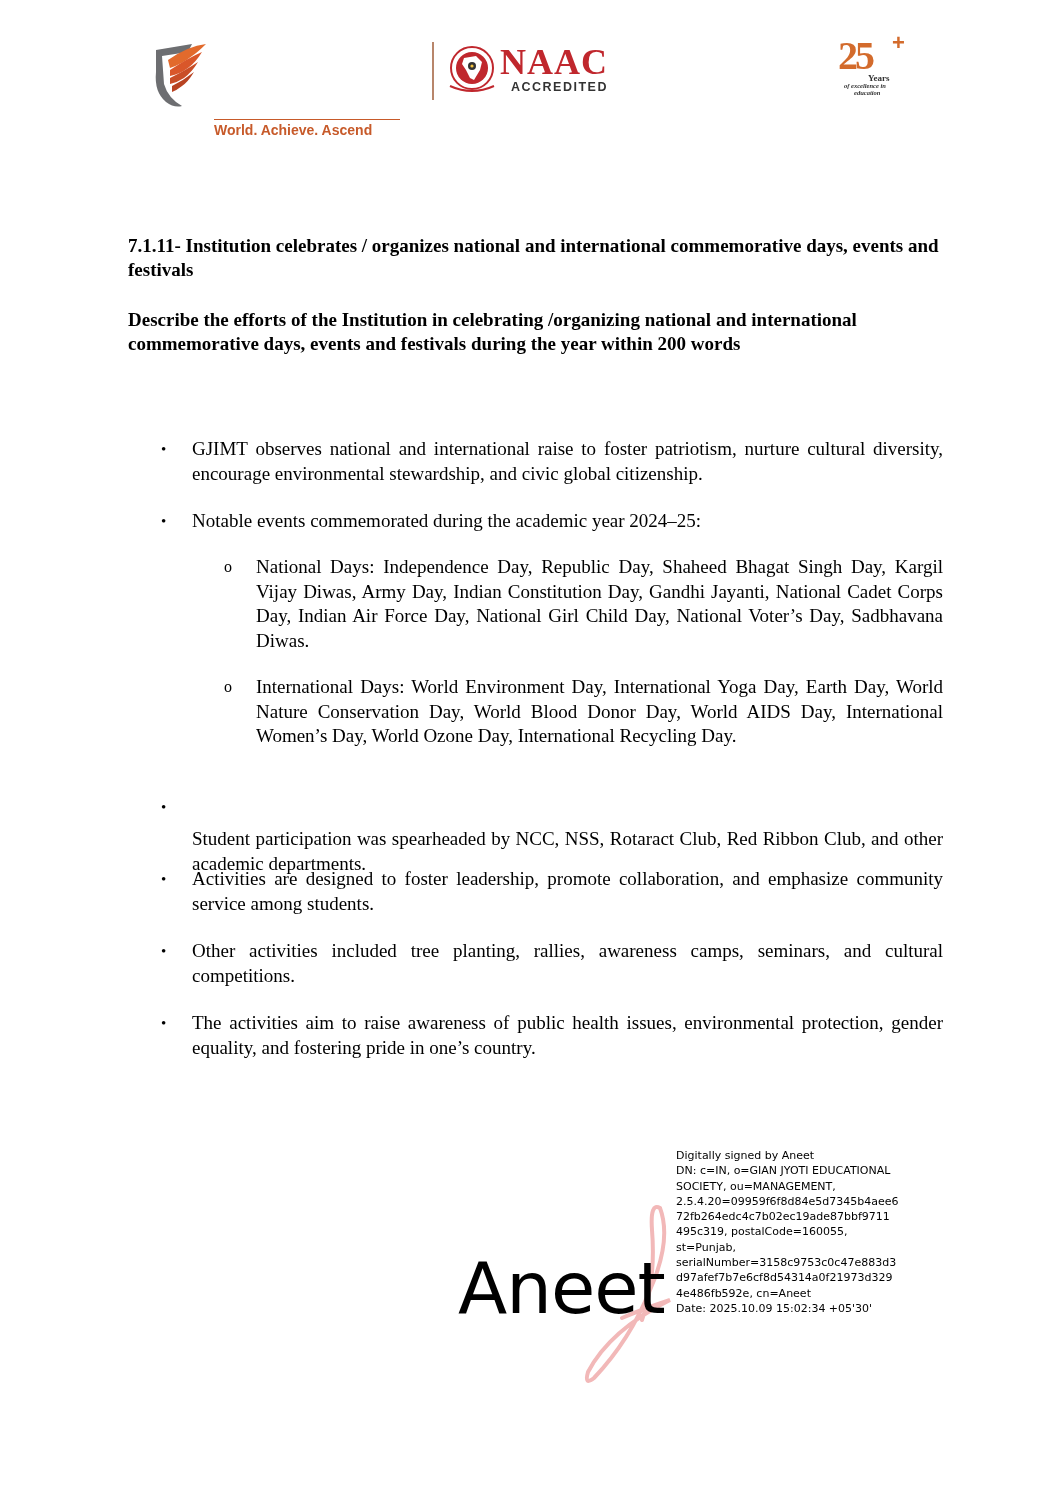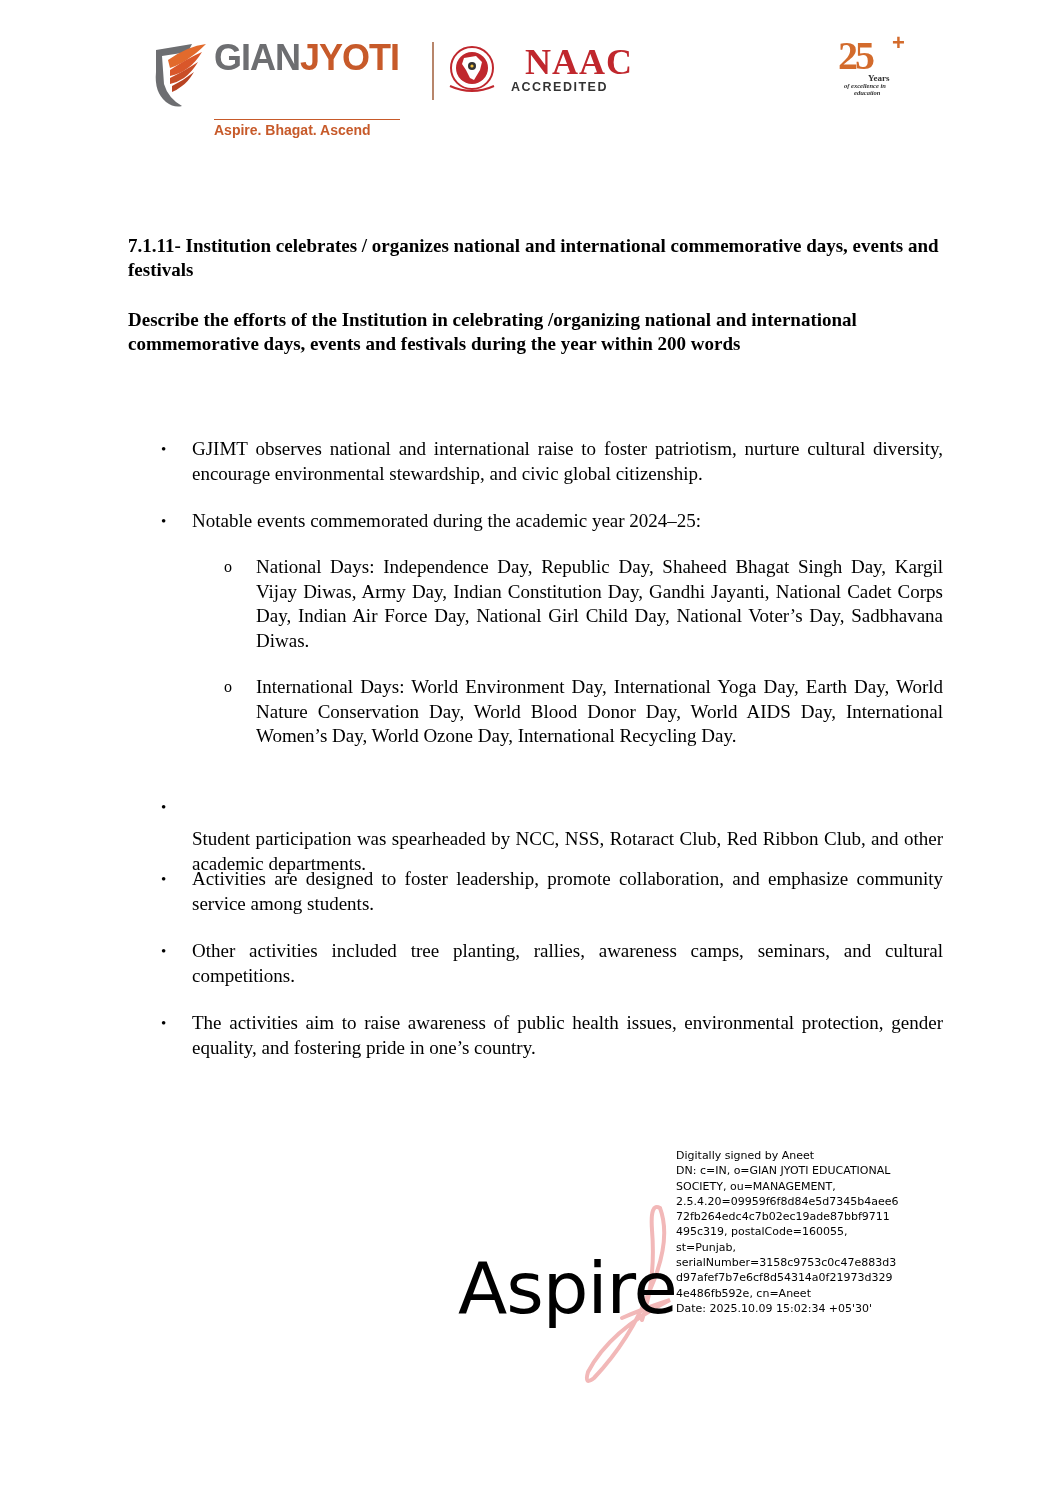--- a/index.html
+++ b/index.html
@@ -12,21 +12,21 @@
   .brand-gian .g1 { color: #6d6e71; }
   .brand-gian .g2 { color: #c75a2a; }
   .brand-inst { position: absolute; left: 62px; top: 38px; font-family: "Liberation Sans", sans-serif; font-weight: bold; font-size: 15.5px; color: #6d6e71; line-height: 20px; white-space: nowrap; }
   .brand-rule { position: absolute; left: 62px; top: 81px; width: 186px; height: 1px; background: #c75a2a; }
   .brand-tag { position: absolute; left: 62px; top: 84px; font-family: "Liberation Sans", sans-serif; font-weight: bold; font-size: 14px; color: #c75a2a; white-space: nowrap; }
 
   .logo-sep { position: absolute; left: 432px; top: 42px; width: 2px; height: 58px; background: #b8866b; }
 
   .naac { position: absolute; left: 444px; top: 42px; width: 175px; height: 60px; }
   .naac-seal { position: absolute; left: 2px; top: 2px; width: 52px; height: 52px; }
-  .naac-title { position: absolute; left: 56px; top: 0px; font-family: "Liberation Serif", serif; font-weight: bold; font-size: 36px; color: #c0272d; line-height: 40px; letter-spacing: 1px; margin-left: 25px; }
+  .naac-title { position: absolute; left: 56px; top: 0px; font-family: "Liberation Serif", serif; font-weight: bold; font-size: 36px; color: #c0272d; line-height: 40px; letter-spacing: 1px; }
   .naac-sub { position: absolute; left: 67px; top: 38px; font-family: "Liberation Sans", sans-serif; font-weight: bold; font-size: 12.5px; color: #333; letter-spacing: 1.5px; text-align: right; }
 
   .years { position: absolute; left: 836px; top: 36px; width: 80px; height: 66px; }
   .years-num { position: absolute; left: 2px; top: -2px; font-family: "Liberation Serif", serif; font-weight: bold; font-size: 40px; color: #d36b2c; letter-spacing: -3px; line-height: 44px; text-align: center; }
   .years-plus { position: absolute; left: 56px; top: -6px; font-family: "Liberation Sans", sans-serif; font-weight: bold; font-size: 22px; color: #d36b2c; }
   .years-y { position: absolute; left: 32px; top: 37px; font-family: "Liberation Serif", serif; font-weight: bold; font-size: 9px; color: #333; }
   .years-t1 { position: absolute; left: 8px; top: 46px; font-family: "Liberation Serif", serif; font-style: italic; font-weight: bold; font-size: 6.5px; color: #333; white-space: nowrap; }
   .years-t2 { position: absolute; left: 18px; top: 53px; font-family: "Liberation Serif", serif; font-style: italic; font-weight: bold; font-size: 6.5px; color: #333; white-space: nowrap; }
 
   
@@ -50,23 +50,22 @@
 <body>
 
 <div class="logo-main">
   <svg class="shield" viewBox="0 0 56 70">
     <path d="M4 8 L40 2 L36 10 L10 14 L12 42 Q16 56 30 64 Q22 66 14 60 Q2 50 4 30 Z" fill="#6d6e71"></path>
     <path d="M16 18 Q36 4 54 2 Q46 10 40 14 Q30 22 18 26 Z" fill="#e26a2c"></path>
     <path d="M18 28 Q36 16 50 10 Q44 20 36 26 Q28 32 18 34 Z" fill="#d9572a"></path>
     <path d="M18 36 Q34 28 46 20 Q40 30 32 36 Q26 40 18 42 Z" fill="#c94e27"></path>
     <path d="M20 44 Q32 38 42 30 Q36 40 30 44 Q25 48 20 50 Z" fill="#b84322"></path>
   </svg>
-  <div class="brand-gian"><span class="g1">GIAN</span><span class="g2">JYOTI</span></div>
   <div class="brand-rule"></div>
-  <div class="brand-tag">Aspire. Bhagat. Ascend</div>
+  <div class="brand-tag">World. Achieve. Ascend</div>
 </div>
 
 <div class="logo-sep"></div>
 
 <div class="naac">
   <svg class="naac-seal" viewBox="0 0 52 52">
     <circle cx="26" cy="24" r="21" fill="#fff" stroke="#c0272d" stroke-width="2"></circle>
     <circle cx="26" cy="24" r="16" fill="#c0272d"></circle>
     <path d="M18 14 L30 12 L36 18 L34 26 L28 36 L24 34 L20 26 L16 20 Z" fill="#fff"></path>
     <circle cx="26" cy="22" r="4" fill="#333"></circle>
@@ -110,21 +109,21 @@
   <span class="bullet" style="top:939px">•</span>
   <div class="item" style="top:939px">Other activities included tree planting, rallies, awareness camps, seminars, and cultural competitions.</div>
 
   <span class="bullet" style="top:1011px">•</span>
   <div class="item" style="top:1011px">The activities aim to raise awareness of public health issues, environmental protection, gender equality, and fostering pride in one’s country.</div>
 </div>
 
 <svg class="sig-swoosh" viewBox="0 0 110 190">
   <path d="M90 8 Q102 40 80 90 Q60 140 24 178 Q14 186 18 172 Q40 130 100 100 Q70 110 52 118 M90 8 Q80 2 82 30 Q86 80 72 120" fill="none" stroke="#f2b8b8" stroke-width="4" stroke-linecap="round"></path>
 </svg>
-<div class="sig-name">Aspire</div>
+<div class="sig-name">Aneet</div>
 <div class="sig-details">
   <div>Digitally signed by Aneet</div>
   <div>DN: c=IN, o=GIAN JYOTI EDUCATIONAL</div>
   <div>SOCIETY, ou=MANAGEMENT,</div>
   <div>2.5.4.20=09959f6f8d84e5d7345b4aee6</div>
   <div>72fb264edc4c7b02ec19ade87bbf9711</div>
   <div>495c319, postalCode=160055,</div>
   <div>st=Punjab,</div>
   <div>serialNumber=3158c9753c0c47e883d3</div>
   <div>d97afef7b7e6cf8d54314a0f21973d329</div>

